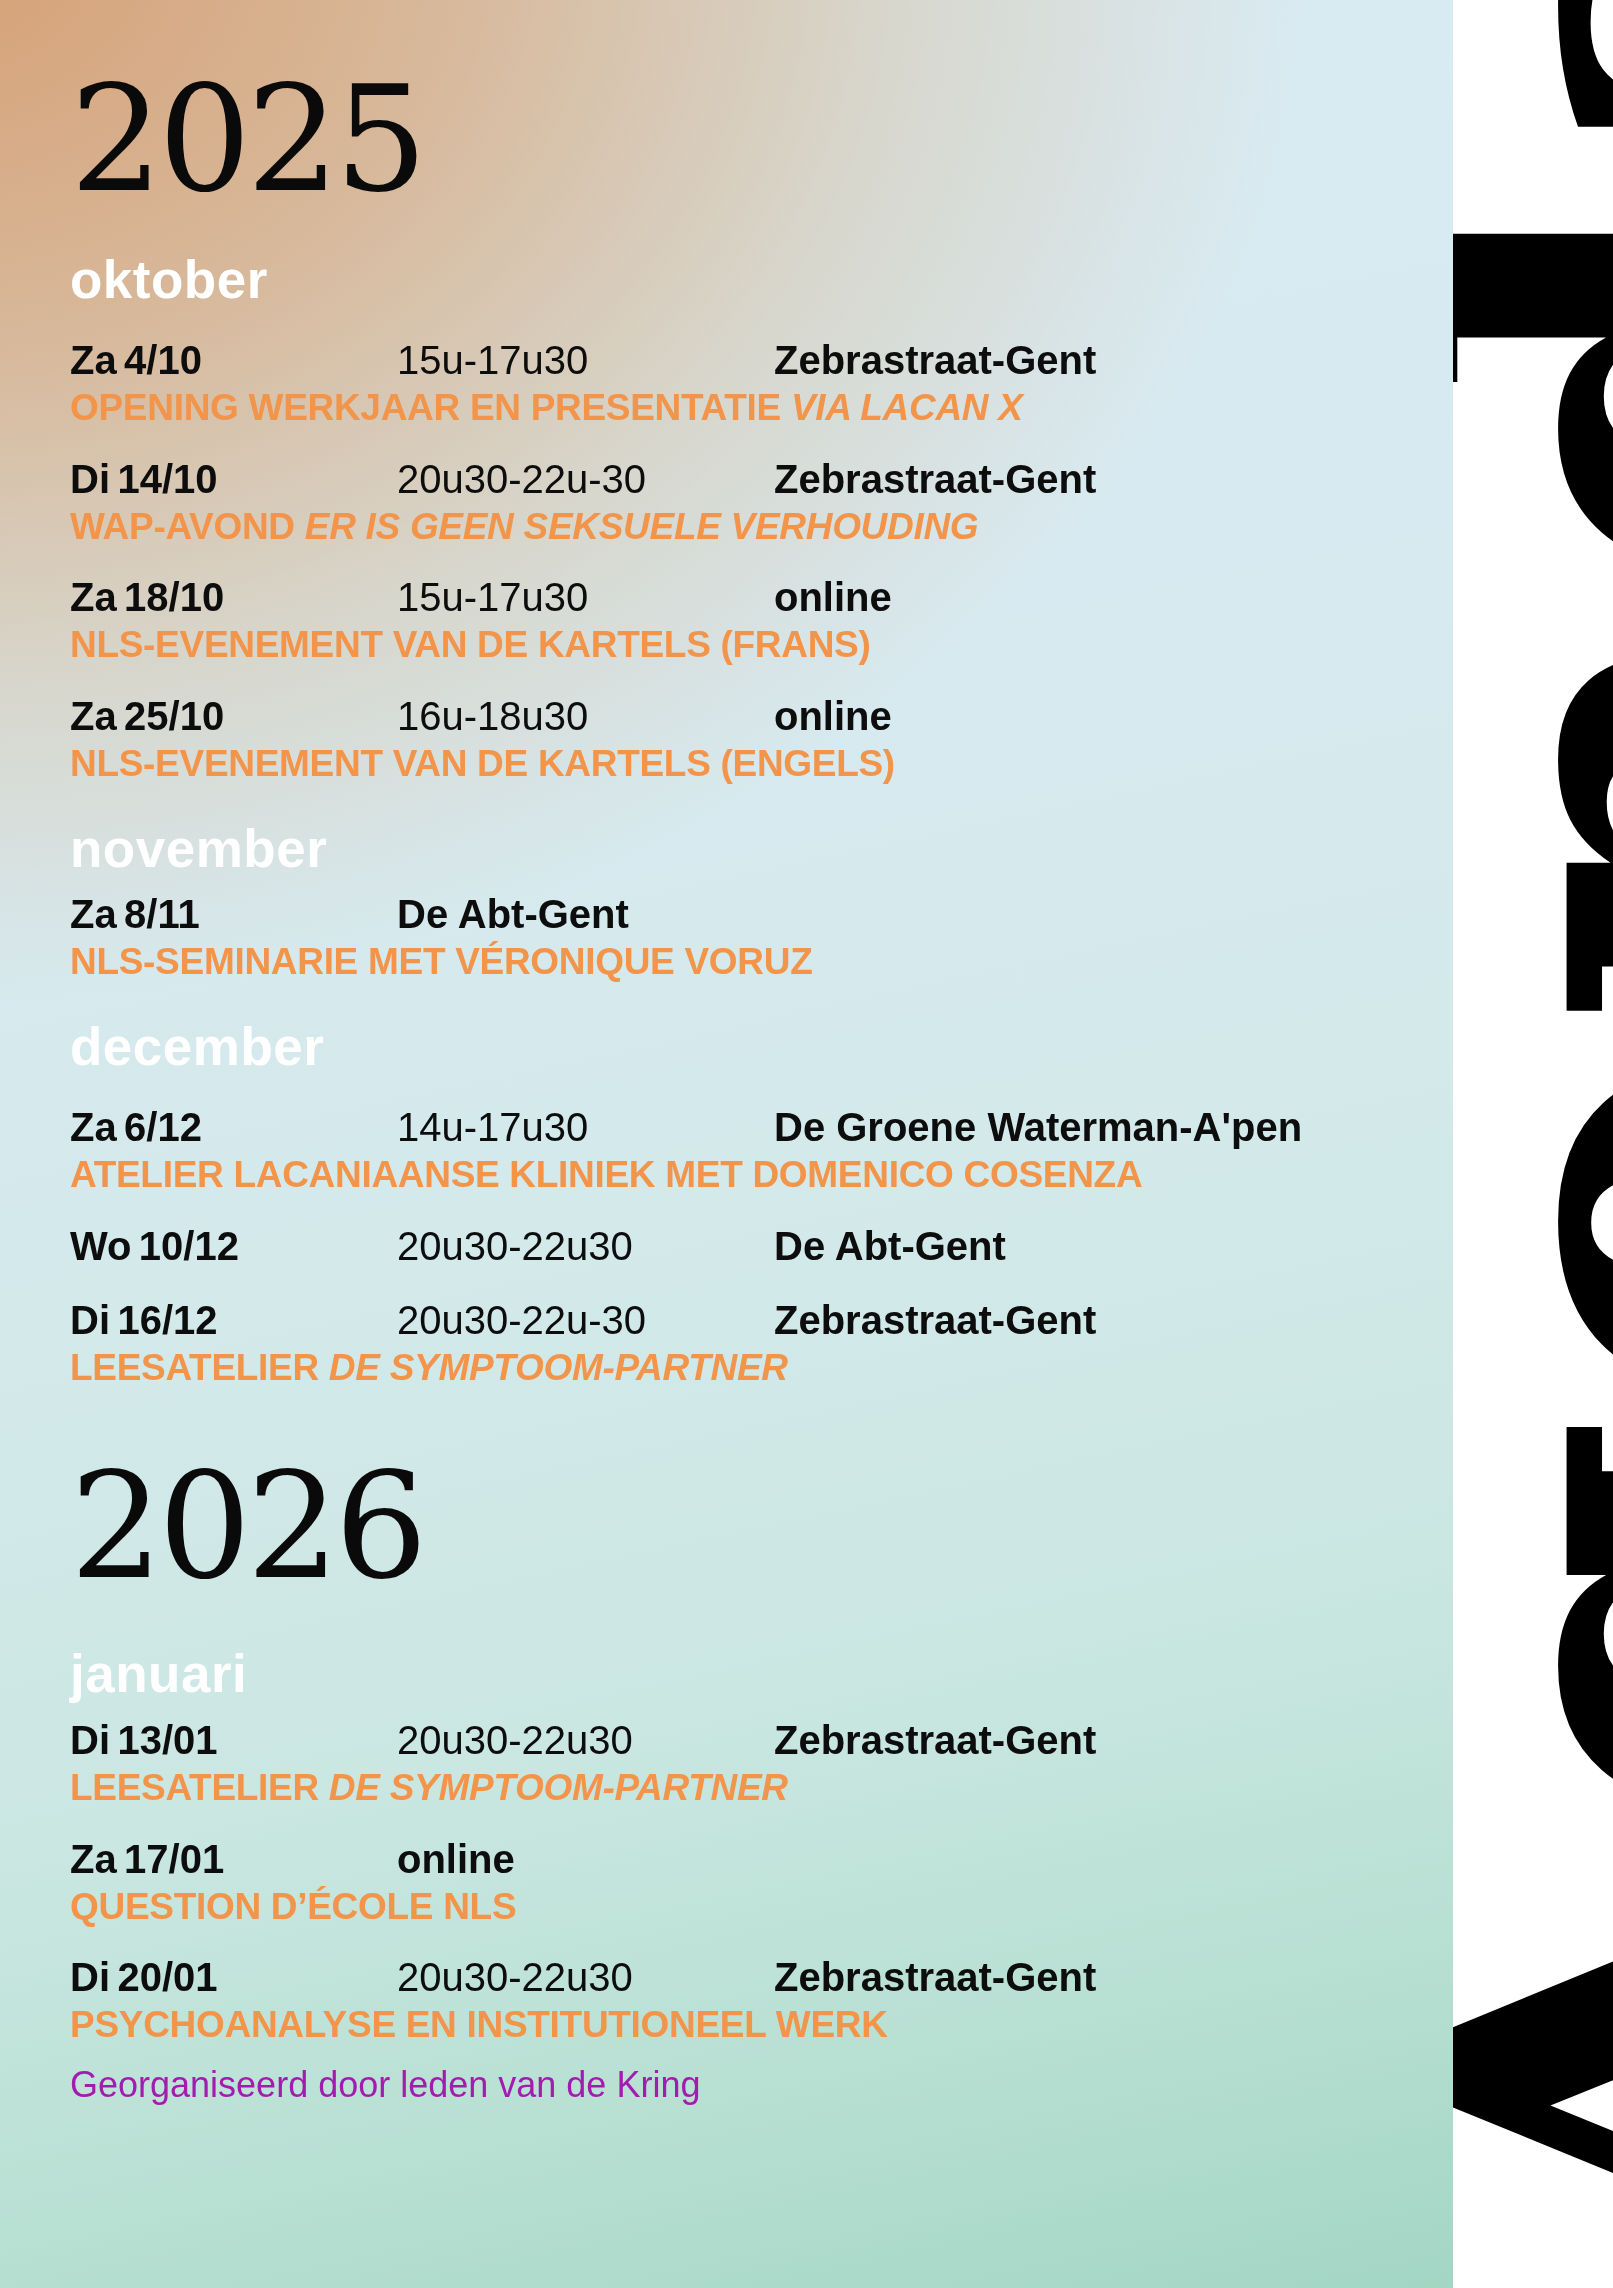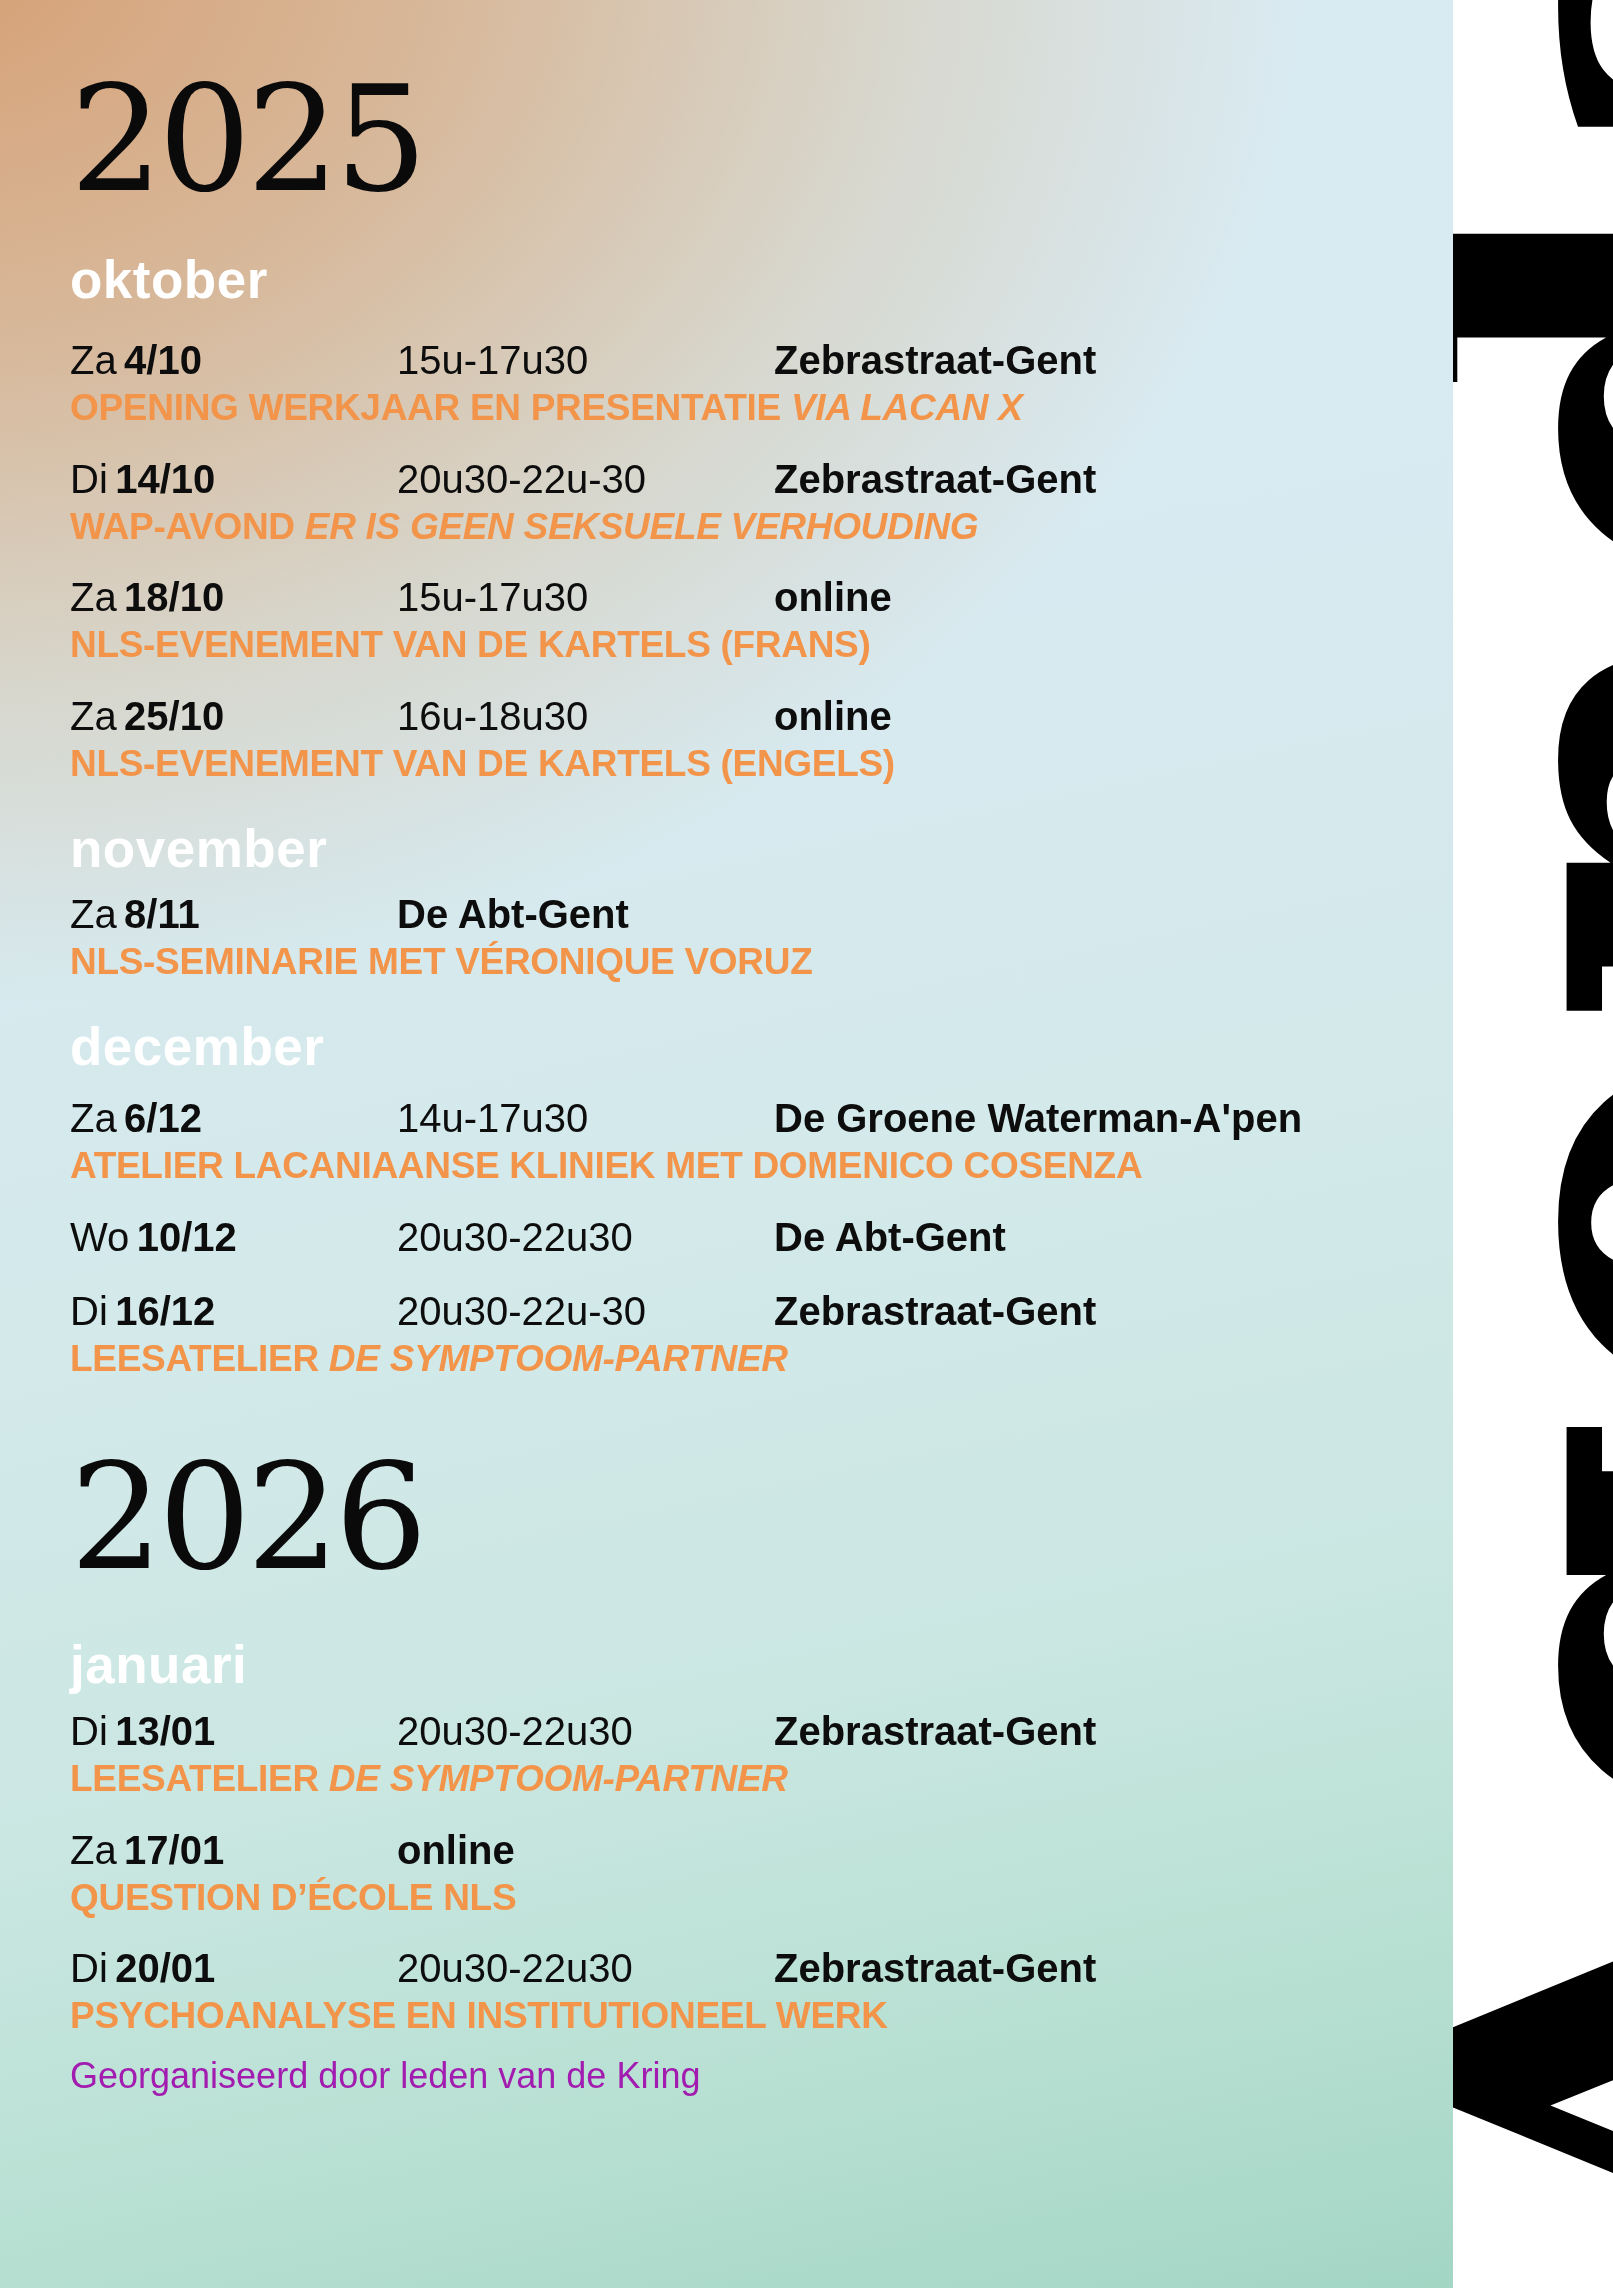--- a/index.html
+++ b/index.html
@@ -33,21 +33,21 @@
   .month{
     font-size:53px;line-height:1.2;font-weight:bold;color:#ffffff;
     margin:31px 0 5.5px 0;letter-spacing:0.5px;
   }
   .month-januari{margin-top:39px;}
   .event{margin-top:24px;}
   .event-row{
     display:grid;grid-template-columns:327px 377px 1fr;
     font-size:40px;line-height:1.25;align-items:baseline;
   }
-  .day{font-weight:400;}
+  .day{font-weight:700;}
   .date{font-weight:bold;margin-left:7.4px;}
   .time{font-weight:400;}
   .loc{font-weight:bold;}
   .event-title{
     font-size:37px;line-height:1.18;font-weight:bold;
     color:#F2944A;letter-spacing:-0.3px;margin-top:0.9px;
   }
   .event-title .it{font-style:italic;}
   .note{
     font-size:36px;line-height:1.2;font-weight:400;
@@ -121,21 +121,21 @@
         <div><span class="day">Za</span><span class="date">8/11</span></div>
         <div class="loc">De Abt-Gent</div>
       </div>
       <div class="event-title"><span>NLS-SEMINARIE MET VÉRONIQUE VORUZ</span> <span class="it"></span></div>
     </article>
   </section>
 
   <section>
     <h2 class="month">december</h2>
 
-    <article class="event" style="margin-top:15px;">
+    <article class="event" style="margin-top:24px;">
       <div class="event-row">
         <div><span class="day">Za</span><span class="date">6/12</span></div>
         <div class="time">14u-17u30</div>
         <div class="loc">De Groene Waterman-A'pen</div>
       </div>
       <div class="event-title"><span>ATELIER LACANIAANSE KLINIEK MET DOMENICO COSENZA</span> <span class="it"></span></div>
     </article>
 
     <article class="event">
       <div class="event-row">

